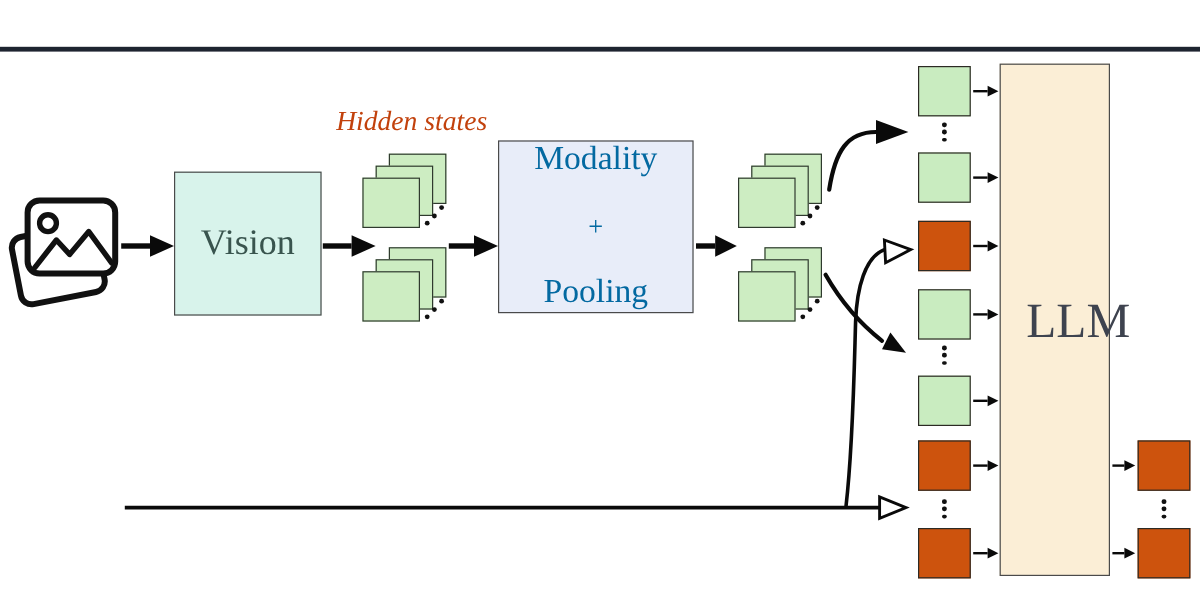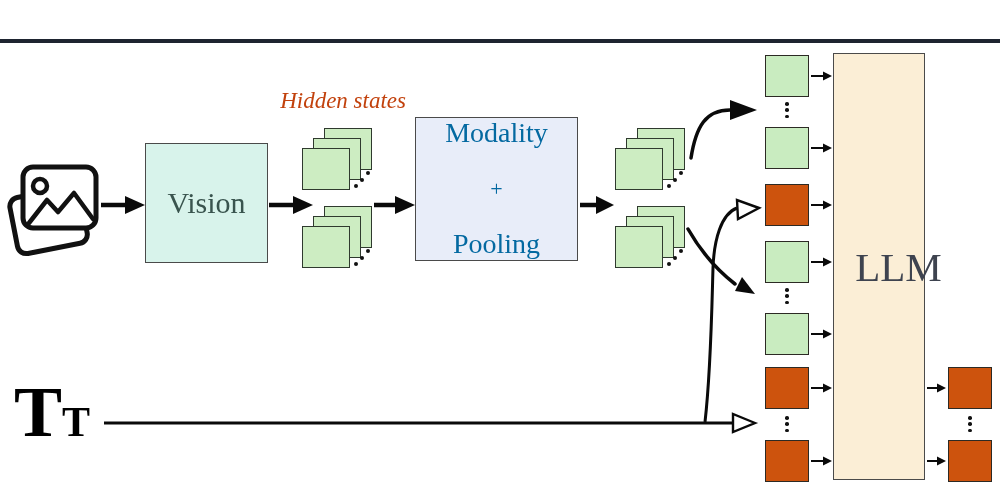--- a/index.html
+++ b/index.html
@@ -53,23 +53,20 @@
   <div id="modality-box" class="box" style="background: rgb(232, 237, 249);">
     <div>Modality</div>
     <div class="plus">+</div>
     <div>Pooling</div>
   </div>
 
   <div id="llm-box" class="box" style="background: rgb(251, 238, 214);">
     <div>LLM</div>
   </div>
 
-  <div id="tt-label" class="abs">
-    <span class="big">T</span><span class="sub">T</span>
-  </div>
 
   <div id="diagram">
       <div class="stack" style="left: 302px; top: 128px;">
         <div class="sq" style="left: 22px; top: 0px; background: rgb(205, 237, 194);"></div>
         <div class="sq" style="left: 11px; top: 10px; background: rgb(205, 237, 194);"></div>
         <div class="sq" style="left: 0px; top: 20px; background: rgb(205, 237, 194);"></div>
         <span class="dot" style="left: 52px; top: 56px;"></span>
         <span class="dot" style="left: 58px; top: 50px;"></span>
         <span class="dot" style="left: 64px; top: 43px;"></span>
       </div>

